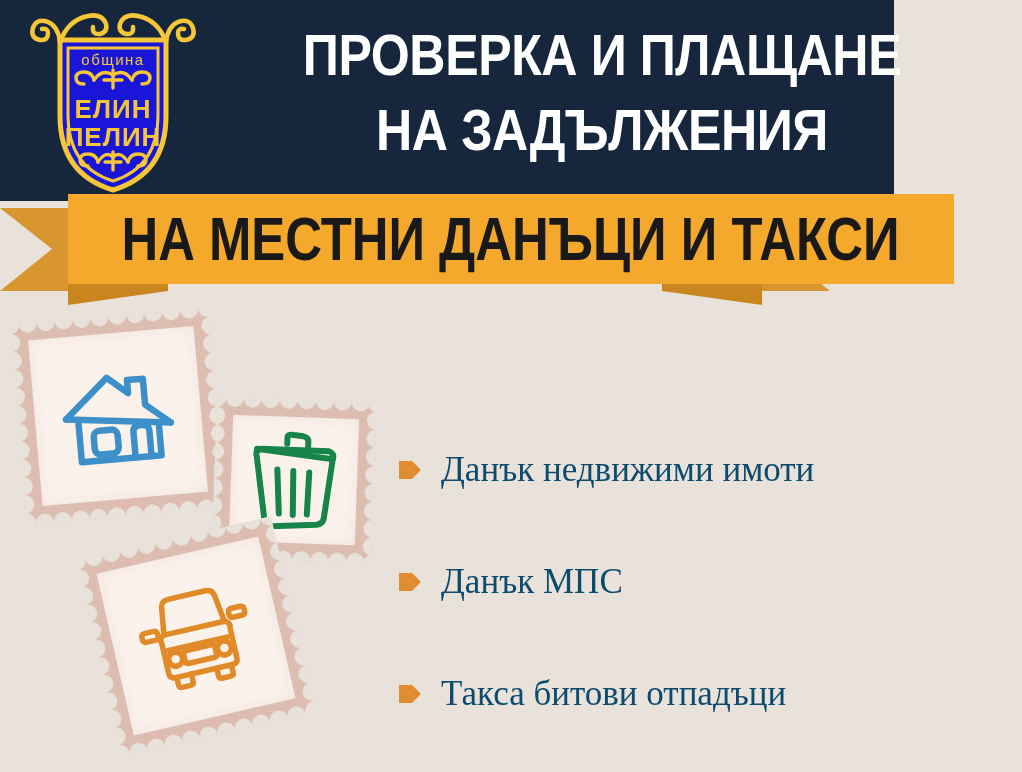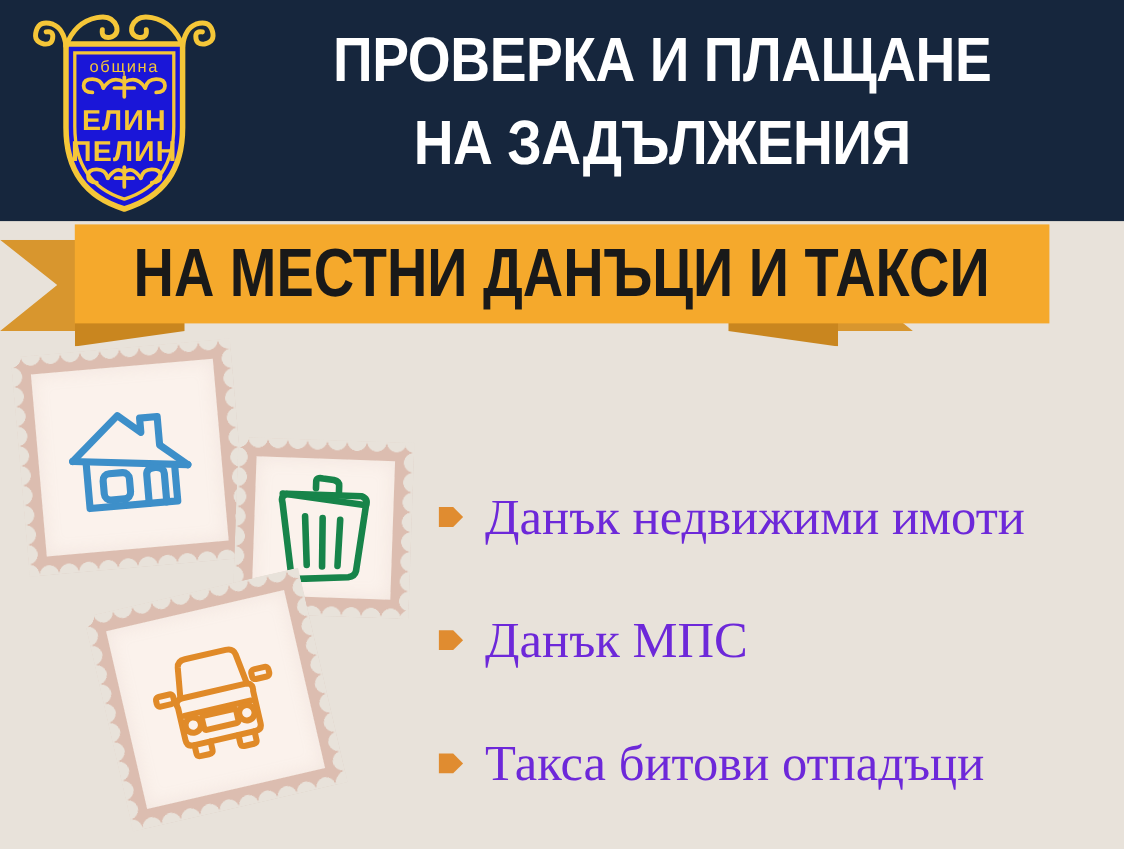--- a/index.html
+++ b/index.html
@@ -13,21 +13,21 @@
     height: 772px;
     overflow: hidden;
     background: #e8e2da;
     font-family: "Liberation Sans", sans-serif;
   }
 
   
   .header {
     position: absolute;
     left: 0; top: 0;
-    width: 1022px;
+    width: 894px;
     height: 201px;
     background: #16263d;
     z-index: 5;
   }
   .logo-wrap {
     position: absolute;
     left: 28px;
     top: 8px;
     width: 170px;
     height: 186px;
@@ -49,21 +49,21 @@
     transform: scaleX(0.88);
     transform-origin: 50% 0;
     white-space: nowrap;
   }
   .header-title .ln { display: block; }
 
   
   .ribbon {
     position: absolute;
     left: 0;
-    top: 204px;
+    top: 194px;
     width: 830px;
     height: 112px;
     z-index: 6;
   }
   .ribbon-tail {
     position: absolute;
     top: 14px;
     width: 140px;
     height: 83px;
     background: #d8962e;
@@ -171,23 +171,23 @@
     align-items: center;
     height: 112px;
   }
   .bullet-marker {
     width: 24px;
     height: 26px;
     margin-right: 19px;
     flex: 0 0 auto;
   }
   .bullet-label {
-    color: #6d28d9;
+    color: #0c4a6e;
     font-family: "Liberation Serif", "DejaVu Serif", serif;
-    font-size: 46px;
+    font-size: 35px;
     line-height: 52px;
     white-space: nowrap;
   }
 </style>
 </head>
 <body>
 
 <div id="stage">
 
   <div class="header">

